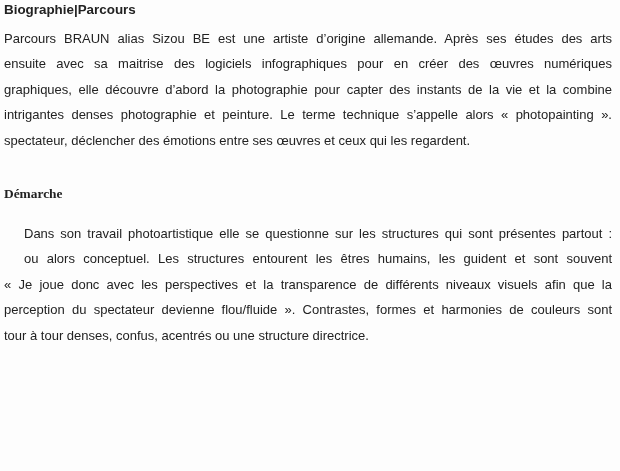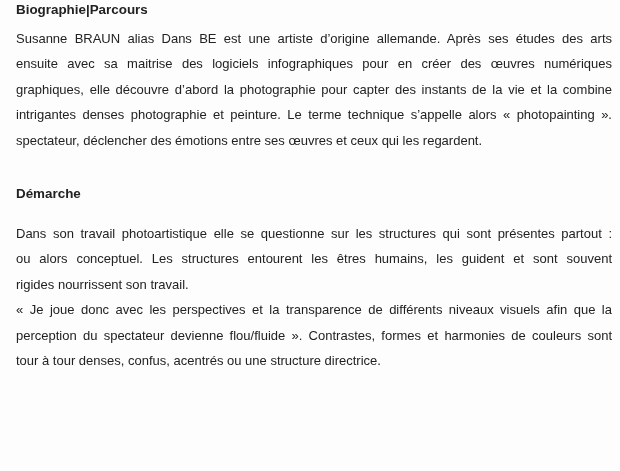--- a/index.html
+++ b/index.html
@@ -4,64 +4,64 @@
 <style>
   html, body { margin: 0; padding: 0; }
   body {
     width: 620px; height: 471px;
     background: #fdfdfd;
     overflow: hidden;
   }
   .page {
     box-sizing: border-box;
     width: 620px; height: 471px;
-    padding: 1px 8px 0 16px;
+    padding: 1px 8px 0 4px;
     font-family: "Liberation Sans", sans-serif;
     font-size: 13px;
     color: #222222;
   }
   .heading1 {
     font-weight: bold;
     font-size: 13.4px;
     line-height: 17px;
     margin: 0 0 8px 0;
   }
   .heading2 {
     font-weight: bold;
     font-size: 13.4px;
     line-height: 25.4px;
     margin: 28px 0 0 0;
+    font-family: Liberation Serif, serif;
   }
   .para { margin: 0; }
-  .para-gap { margin-top: 14.5px; }
+  .para-gap { margin-top: 14.5px; margin-left: 20px; }
   .line { line-height: 25.4px; white-space: normal; }
   .j { text-align: justify; text-align-last: justify; }
   .i { }
 </style>
 </head>
 <body>
 
 <div class="page">
 
   <div class="heading1"><span>Biographie|Parcours</span></div>
 
   <div class="para">
-    <div class="line j"><span>Susanne BRAUN alias Dans BE est une artiste d’origine allemande. Après ses études des arts</span></div>
+    <div class="line j"><span>Parcours BRAUN alias Sizou BE est une artiste d’origine allemande. Après ses études des arts</span></div>
     <div class="line j"><span>ensuite avec sa maitrise des logiciels infographiques pour en créer des œuvres numériques</span></div>
     <div class="line j"><span>graphiques, elle découvre d’abord la photographie pour capter des instants de la vie et la combine</span></div>
     <div class="line j"><span>intrigantes denses photographie et peinture. Le terme technique s’appelle alors « </span><span class="i">photopainting</span><span> ».</span></div>
     <div class="line"><span>spectateur, déclencher des émotions entre ses œuvres et ceux qui les regardent.</span></div>
   </div>
 
   <div class="heading2"><span>Démarche</span></div>
 
   <div class="para para-gap">
     <div class="line j"><span>Dans son travail </span><span class="i">photoartistique</span><span> elle se questionne sur les structures qui sont présentes partout :</span></div>
     <div class="line j"><span>ou alors conceptuel. Les structures entourent les êtres humains, les guident et sont souvent</span></div>
-    <div class="line"><span>rigides nourrissent son travail.</span></div>
   </div>
 
   <div class="para">
     <div class="line j"><span>« Je joue donc avec les perspectives et la transparence de différents niveaux visuels afin que la</span></div>
     <div class="line j"><span>perception du spectateur devienne flou/fluide ». Contrastes, formes et harmonies de couleurs sont</span></div>
     <div class="line"><span>tour à tour denses, confus, acentrés ou une structure directrice.</span></div>
   </div>
 
 </div>
 

